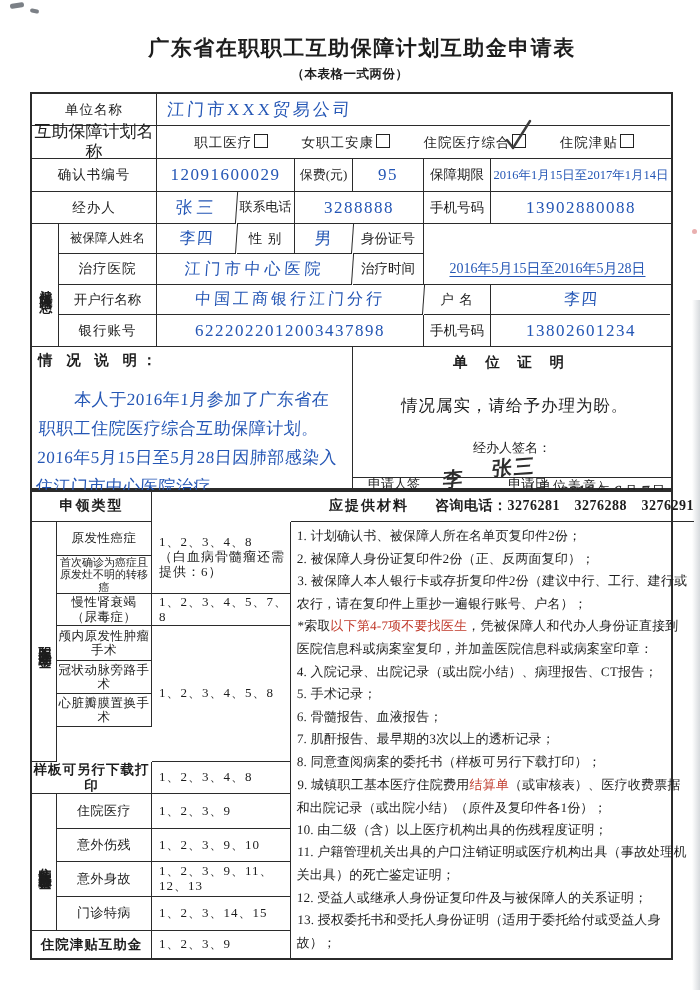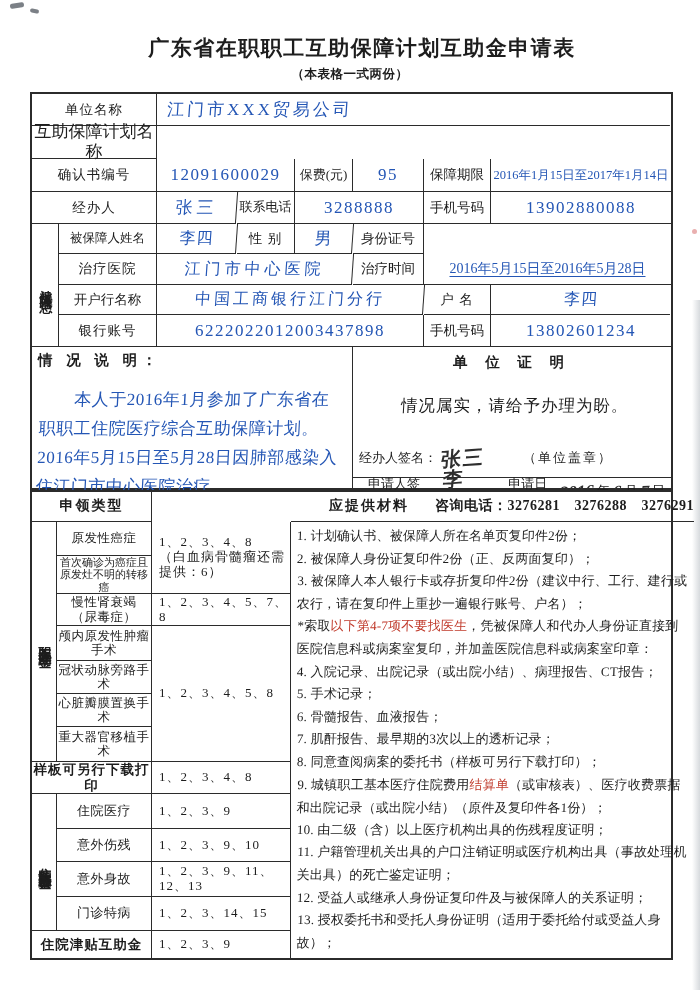--- a/index.html
+++ b/index.html
@@ -45,21 +45,21 @@
   
   .stmt{flex-direction:column;align-items:flex-start;justify-content:flex-start;padding:5px 6px;}
   .stmt-label{font-size:14.5px;letter-spacing:5px;font-weight:600;}
   .stmt-text{margin-top:16px;color:#2456b5;font-size:17px;line-height:29px;
        text-indent:2em;text-align:left;letter-spacing:.5px;transform:skewX(-3deg);width:304px;}
   .cert{flex-direction:column;align-items:stretch;justify-content:flex-start;padding:0;}
   .cert-title{text-align:center;font-size:14.5px;letter-spacing:7px;font-weight:600;padding-top:7px;}
   .cert-text{margin-top:26px;padding-left:48px;font-size:16.5px;letter-spacing:1px;
        color:#1d1d1d;transform:skewX(-3deg);text-align:left;}
   .signrow{display:flex;align-items:center;padding:0 6px;font-size:13px;}
-  .signrow1{margin-top:auto;height:36px;border-bottom:1.6px solid #2b2b2b;}
+  .signrow1{margin-top:auto;height:36px;border-bottom:1.6px solid #2b2b2b;flex-direction:column;}
   .signrow2{height:28px;}
   .hwname{display:inline-block;font-size:20px;font-weight:bold;color:#2e2e2e;
        transform:rotate(-4deg) skewX(-8deg);margin-left:4px;letter-spacing:2px;}
   .hwname.u2{border-bottom:1.5px solid #333;}
   .seal{margin-left:auto;margin-right:52px;letter-spacing:2px;}
   .datelbl{margin-left:26px;}
   .hwdigit{display:inline-block;font-style:italic;font-size:17px;font-weight:bold;
        color:#2e2e2e;transform:rotate(-3deg);margin:0 3px;}
 
   
@@ -89,20 +89,30 @@
 
   <div class="title">广东省在职职工互助保障计划互助金申请表</div>
   <div class="subtitle">（本表格一式两份）</div>
 
   <div class="tbl upper">
 
     <div class="c lab" style="grid-area:1/1/2/3">单位名称</div>
     <div class="c ink hw nr" style="grid-area:1/3/2/9;justify-content:flex-start;padding-left:10px;font-size:17px;letter-spacing:3px">江门市XXX贸易公司</div>
 
     <div class="c lab" style="grid-area:2/1/3/3;font-size:17px;letter-spacing:0">互助保障计划名称</div>
+    <div class="c nr optwrap" style="grid-area:2/3/3/9">
+      <span class="opt"><span>职工医疗</span><span class="box"></span></span>
+      <span class="opt"><span>女职工安康</span><span class="box"></span></span>
+      <span class="opt"><span>住院医疗综合</span><span class="box"></span>
+        <svg class="check" viewBox="0 0 30 34">
+            <polyline points="4,22 10,30 27,3" fill="none" stroke="#3d3d3d" stroke-width="2.4" stroke-linecap="round" stroke-linejoin="round"></polyline>
+          </svg>
+      </span>
+      <span class="opt"><span>住院津贴</span><span class="box"></span></span>
+    </div>
 
     <div class="c lab" style="grid-area:3/1/4/3">确认书编号</div>
     <div class="c ink num" style="grid-area:3/3/4/5">12091600029</div>
     <div class="c lab" style="grid-area:3/5/4/6;letter-spacing:0;font-size:13px">保费(元)</div>
     <div class="c ink num" style="grid-area:3/6/4/7">95</div>
     <div class="c lab" style="grid-area:3/7/4/8;letter-spacing:0">保障期限</div>
     <div class="c ink sm nr" style="grid-area:3/8/4/9;white-space:nowrap">2016年1月15日至2017年1月14日</div>
 
     <div class="c lab" style="grid-area:4/1/5/3">经办人</div>
     <div class="c ink hw" style="grid-area:4/3/5/4;font-size:17px;letter-spacing:4px">张三</div>
@@ -175,21 +185,20 @@
 提供：6）</div>
     <div class="c typ tiny" style="grid-area:3/2/4/3">首次确诊为癌症且
 原发灶不明的转移癌</div>
     <div class="c typ" style="grid-area:4/2/5/3">慢性肾衰竭
 （尿毒症）</div>
     <div class="c codes" style="grid-area:4/3/5/4">1、2、3、4、5、7、8</div>
     <div class="c typ" style="grid-area:5/2/6/3">颅内原发性肿瘤手术</div>
     <div class="c codes" style="grid-area:5/3/9/4">1、2、3、4、5、8</div>
     <div class="c typ" style="grid-area:6/2/7/3">冠状动脉旁路手术</div>
     <div class="c typ" style="grid-area:7/2/8/3">心脏瓣膜置换手术</div>
-    <div class="c typ" style="grid-area:8/2/9/3">重大器官移植手术</div>
 
     <div class="c grp" style="grid-area:9/1/10/3">样板可另行下载打印</div>
     <div class="c codes" style="grid-area:9/3/10/4">1、2、3、4、8</div>
 
     <div class="c vert2" style="grid-area:10/1/14/2;letter-spacing:1px">住院医疗综合互助金</div>
     <div class="c typ" style="grid-area:10/2/11/3;font-size:13px">住院医疗</div>
     <div class="c codes" style="grid-area:10/3/11/4">1、2、3、9</div>
     <div class="c typ" style="grid-area:11/2/12/3;font-size:13px">意外伤残</div>
     <div class="c codes" style="grid-area:11/3/12/4">1、2、3、9、10</div>
     <div class="c typ" style="grid-area:12/2/13/3;font-size:13px">意外身故</div>

